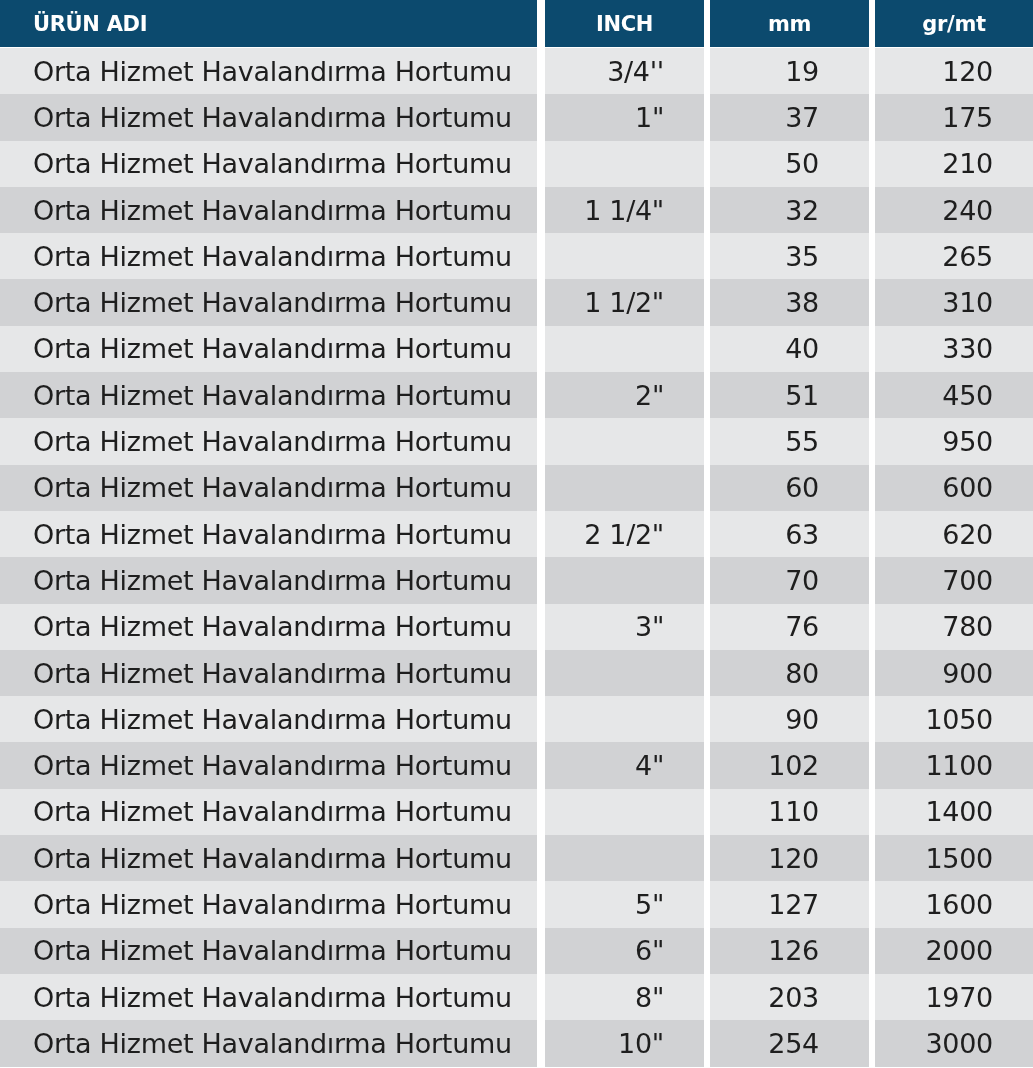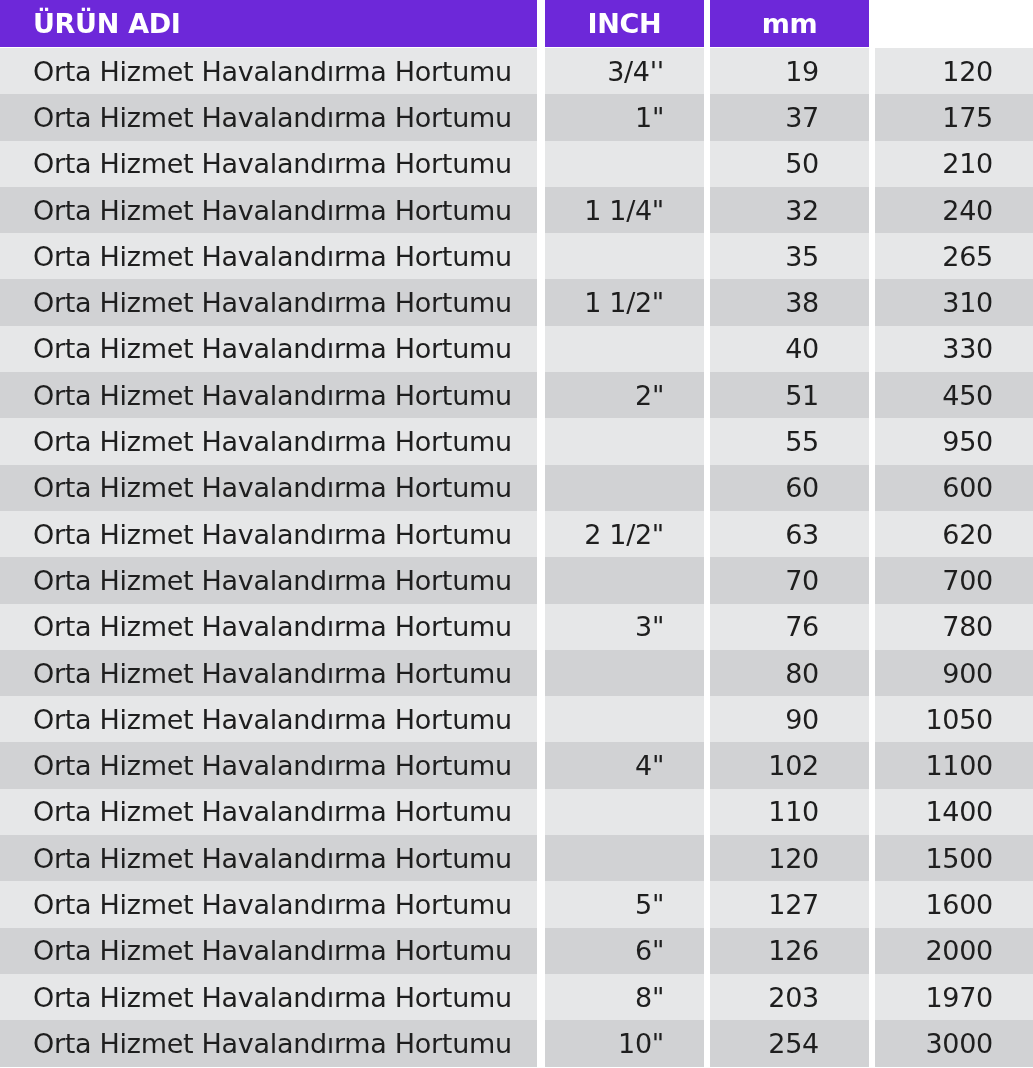--- a/index.html
+++ b/index.html
@@ -13,35 +13,36 @@
     .cell {
       box-sizing: border-box; height: 100%;
       display: flex; align-items: center;
       color: #1e1e1e; font-size: 27px; letter-spacing: -0.3px;
     }
     .c1 { width: 537px; padding-left: 33px; justify-content: flex-start; }
     .c2 { width: 159px; margin-left: 8px; justify-content: flex-end; padding-right: 40px; }
     .c3 { width: 159px; margin-left: 6px; justify-content: flex-end; padding-right: 50px; text-align: center; }
     .c4 { width: 158px; margin-left: 6px; justify-content: flex-end; padding-right: 40px; }
     .hdr .cell {
-      background: #6d28d9; color: #ffffff; font-weight: bold; font-size: 27px;
+      background: #0c4a6e; color: #ffffff; font-weight: bold; font-size: 21px;
     }
     .hdr .c1 { padding-left: 33px; }
     .hdr .c2, .hdr .c3, .hdr .c4 { justify-content: center; padding-right: 0; }
     .row.odd .cell { background: #e6e7e8; }
     .row.even .cell { background: #d1d2d4; }
   </style>
 </head>
 <body>
 
 <div class="tbl">
   <div class="row hdr">
     <div class="cell c1">ÜRÜN ADI</div>
     <div class="cell c2">INCH</div>
     <div class="cell c3">mm</div>
+    <div class="cell c4">gr/mt</div>
   </div>
   <div id="rows">
       <div class="row odd">
         <div class="cell c1">Orta Hizmet Havalandırma Hortumu</div>
         <div class="cell c2">3/4''</div>
         <div class="cell c3">19</div>
         <div class="cell c4">120</div>
       </div>
       <div class="row even">
         <div class="cell c1">Orta Hizmet Havalandırma Hortumu</div>

